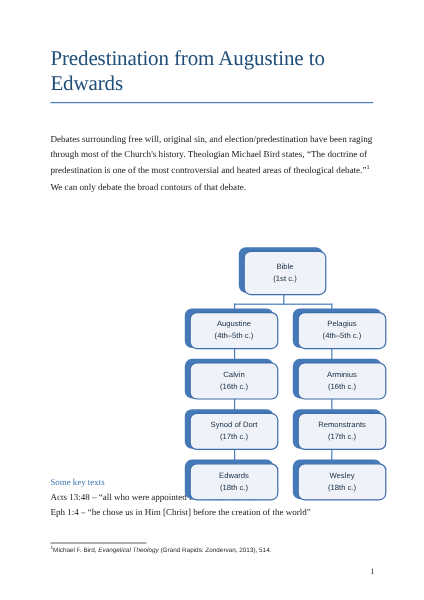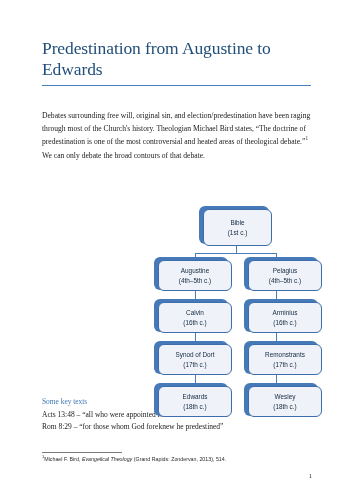--- a/index.html
+++ b/index.html
@@ -248,21 +248,21 @@
     <div class="flow-node" style="left:248px; top:386px; width:74px; height:31px;">
       <span class="nl1">Wesley</span>
       <span class="nl2">(18th c.)</span>
     </div>
 
   </div>
 
   <div class="keytexts">
     <div class="keytexts-heading">Some key texts</div>
     <div class="keytext-line">Acts 13:48 – “all who were appointed for eternal life believed”</div>
-    <div class="keytext-line">Rom 8:29 – “for those whom God foreknew he predestined”</div>
+    <div class="keytext-line">Eph 1:4 – “he chose us in Him [Christ] before the creation of the world”</div>
   </div>
 
   <div class="fn-rule"></div>
   <div class="footnote"><sup>1</sup><span>Michael F. Bird, </span><span class="it">Evangelical Theology</span><span> (Grand Rapids: Zondervan, 2013), 514.</span></div>
 
   <div class="page-number">1</div>
 
 </div>
 
 </body></html>

